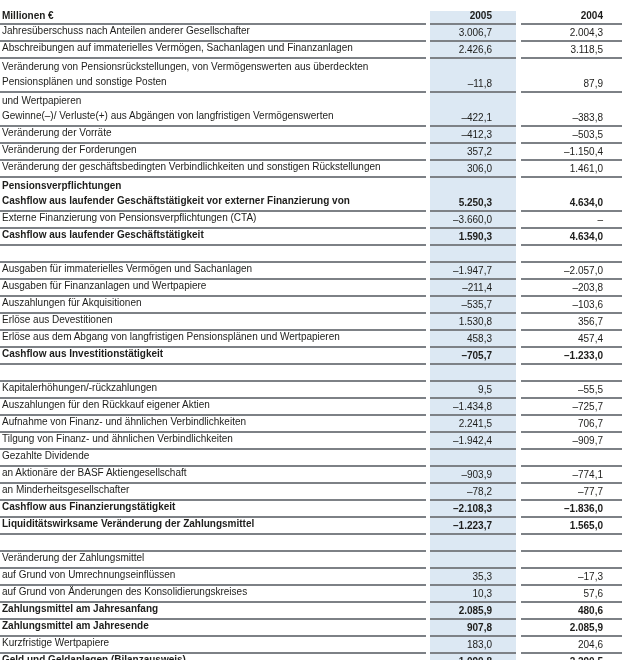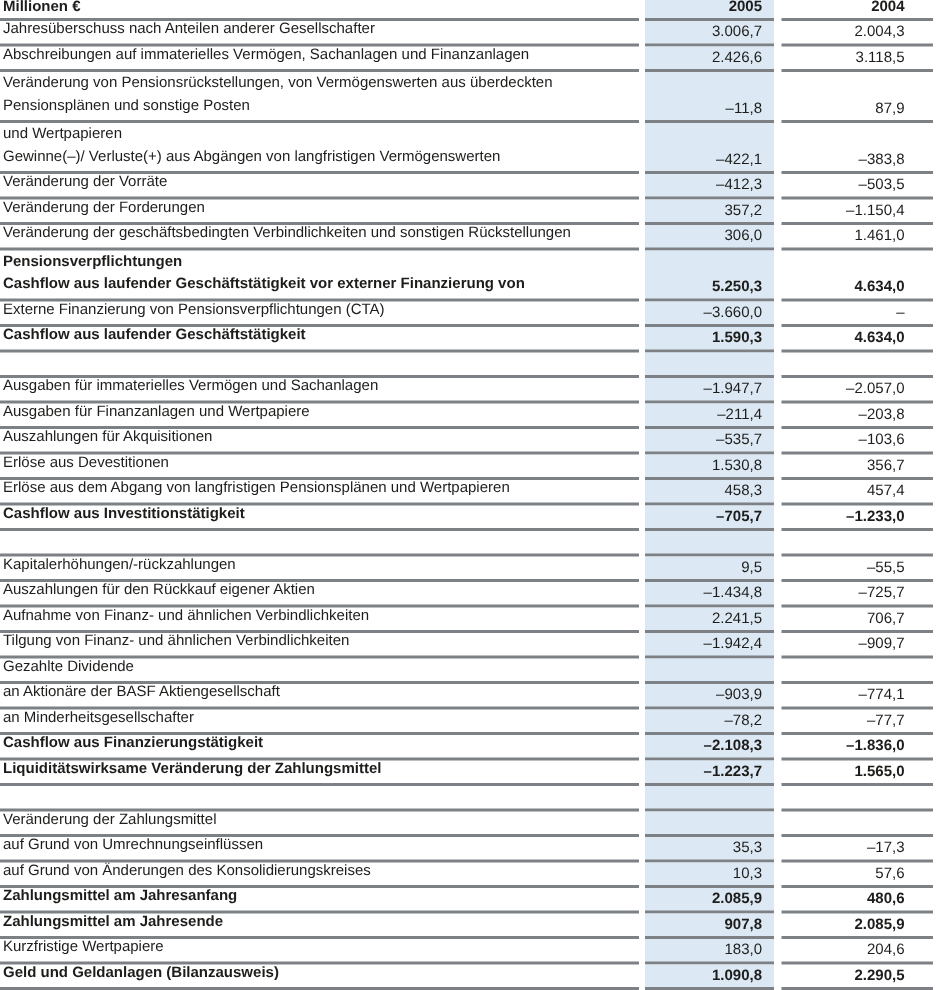--- a/index.html
+++ b/index.html
@@ -8,38 +8,38 @@
     --text:#1d1d1b;
   }
   html,body{margin:0;padding:0;background:#ffffff;}
   body{
     font-family:"Liberation Sans","DejaVu Sans",sans-serif;
     font-size:10px;
     color:var(--text);
   }
   .table{width:634px;height:660px;overflow:hidden;}
   .row{display:flex;}
-  .h-header{height:14px;}
+  .h-header{height:14px;margin-top:11px;}
   .h1{height:17px;}
   .h2{height:34px;}
   .cell{
     box-sizing:border-box;
     border-bottom:2px solid var(--border);
     display:flex;
     flex-direction:column;
     justify-content:flex-end;
     padding-bottom:2px;
     overflow:hidden;
   }
   .lbl{width:426px;padding-left:2px;}
   .lbl.indent{}
   .gapA{width:4px;}
   .gapB{width:5px;}
   .val{text-align:right;white-space:nowrap;}
-  .v05{width:86px;padding-right:8px;background:var(--shade);}
+  .v05{width:86px;padding-right:24px;background:var(--shade);}
   .v04{width:101px;padding-right:19px;}
   .bold{font-weight:bold;}
   .line{line-height:15px;white-space:nowrap;}
   .hline{line-height:11px;white-space:nowrap;}
 </style>
 </head>
 <body>
 
 <div class="table">
   <div class="row h-header">

